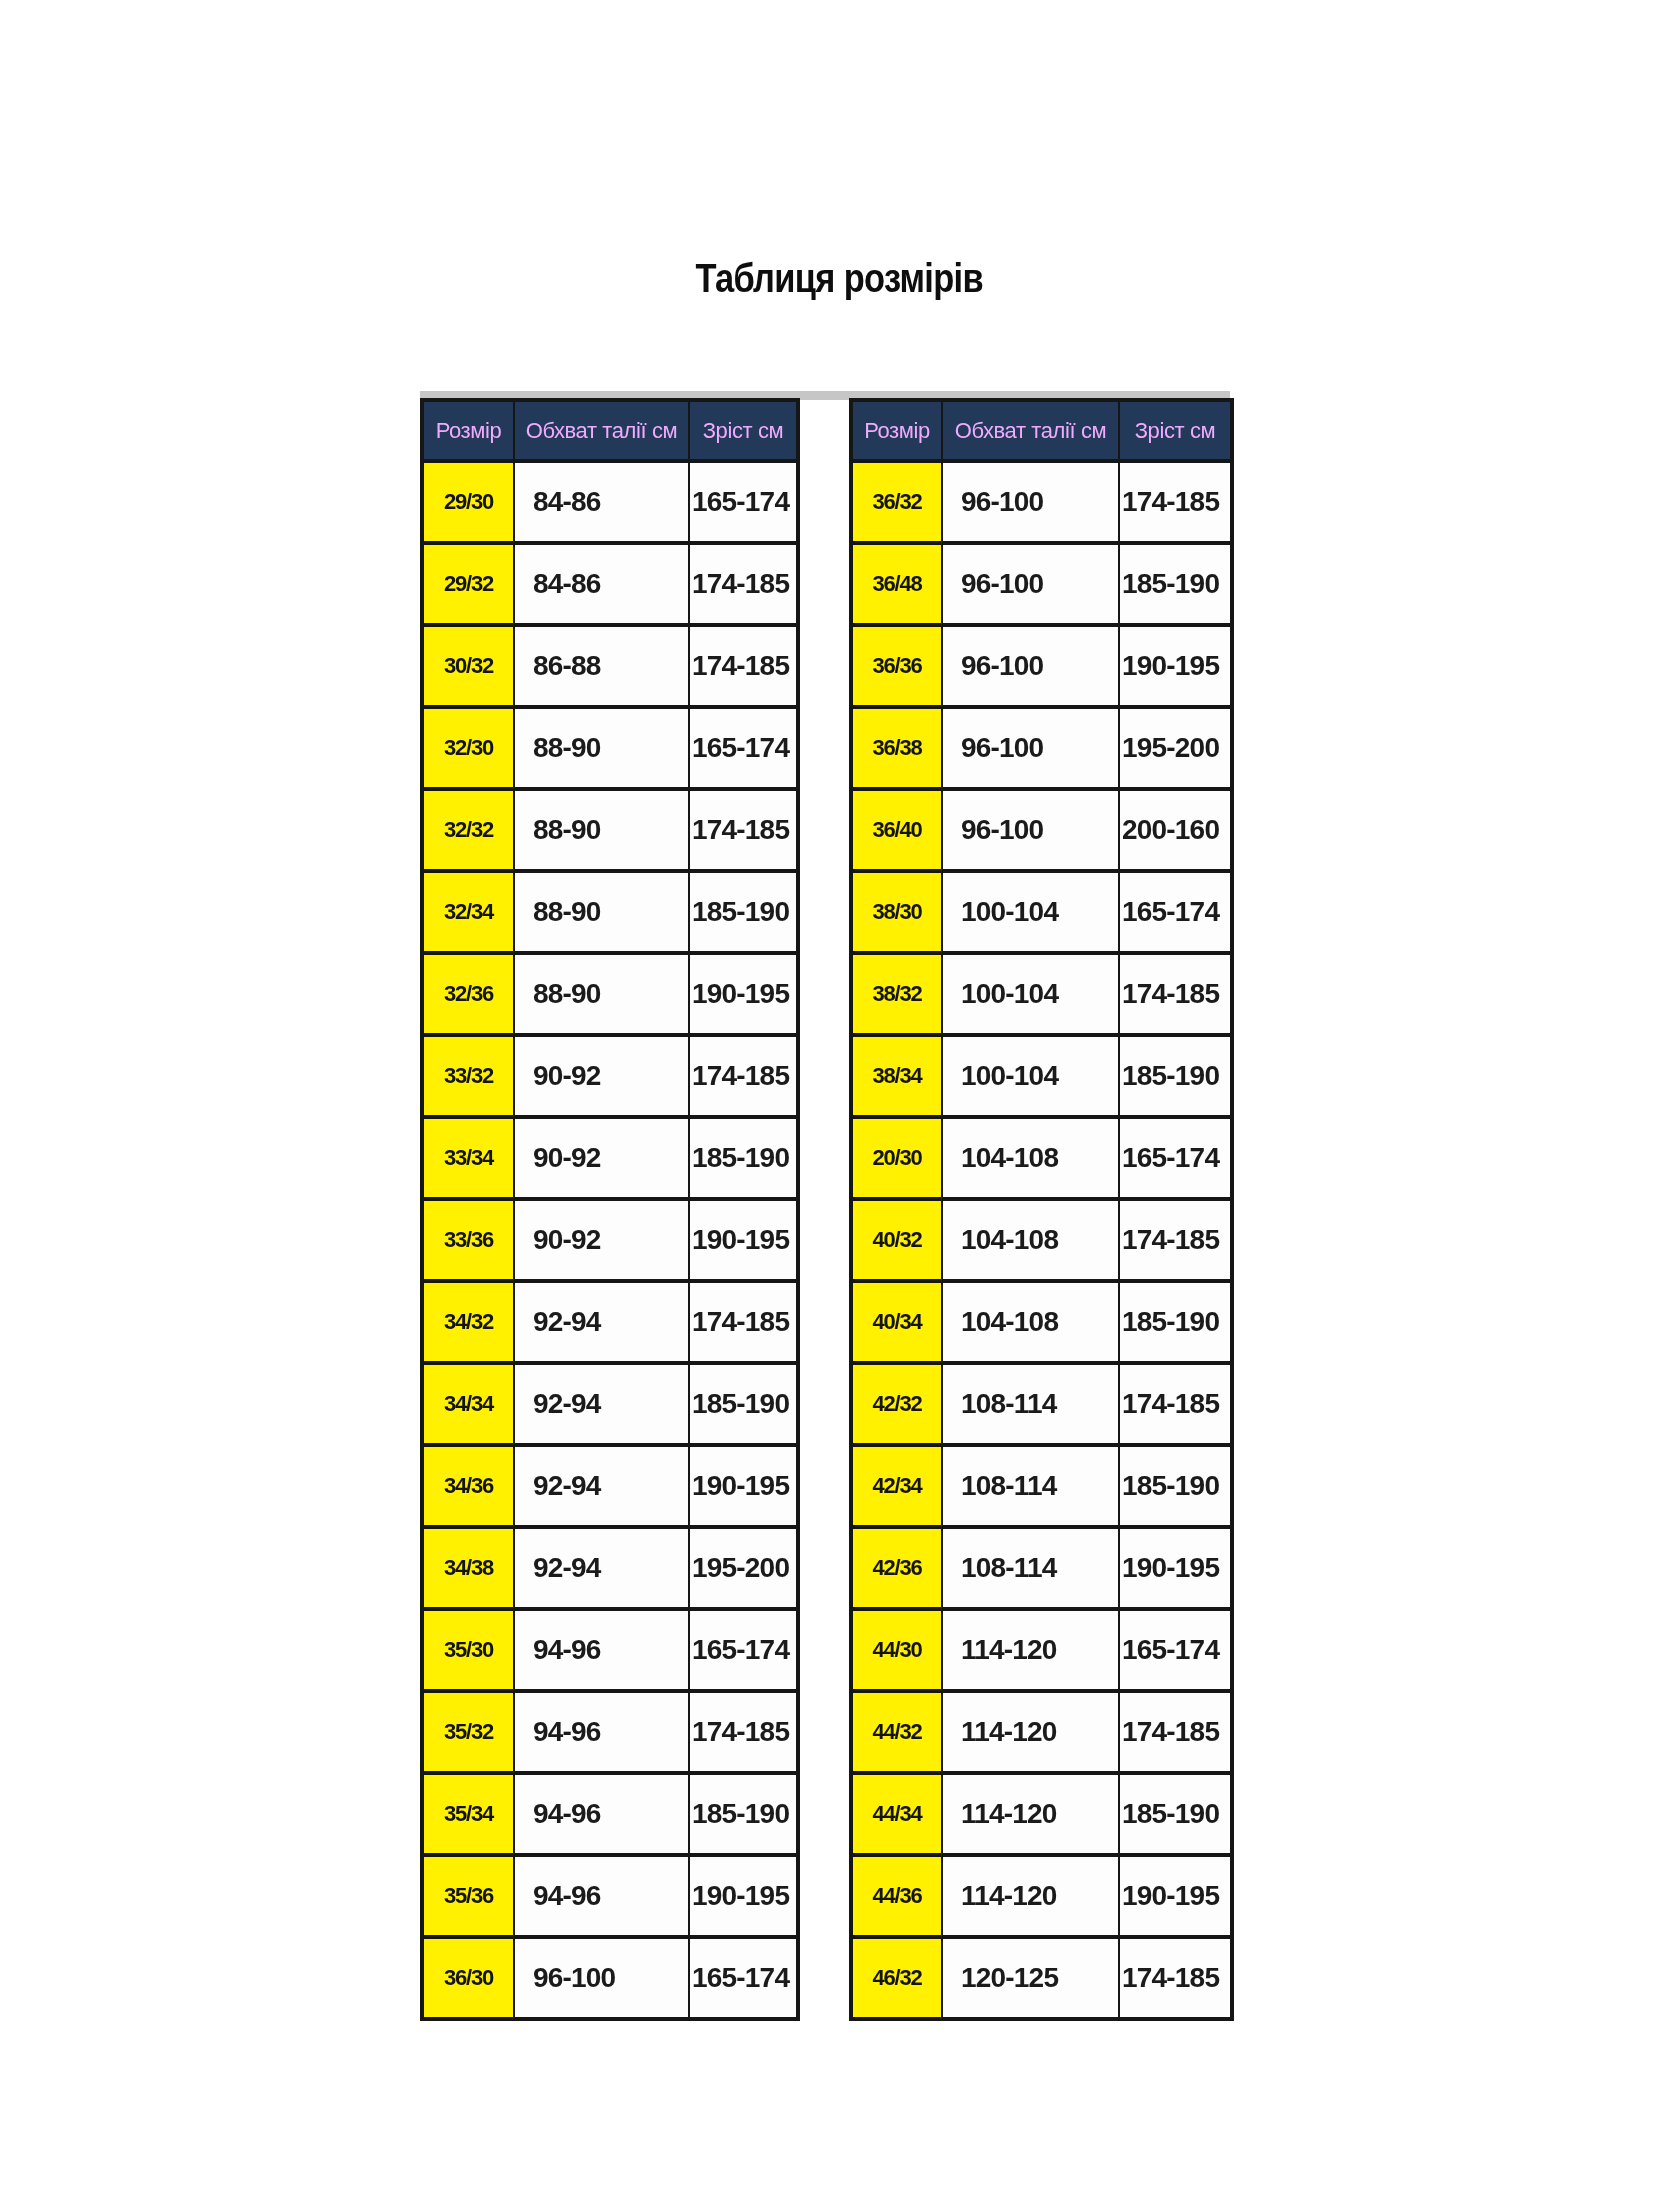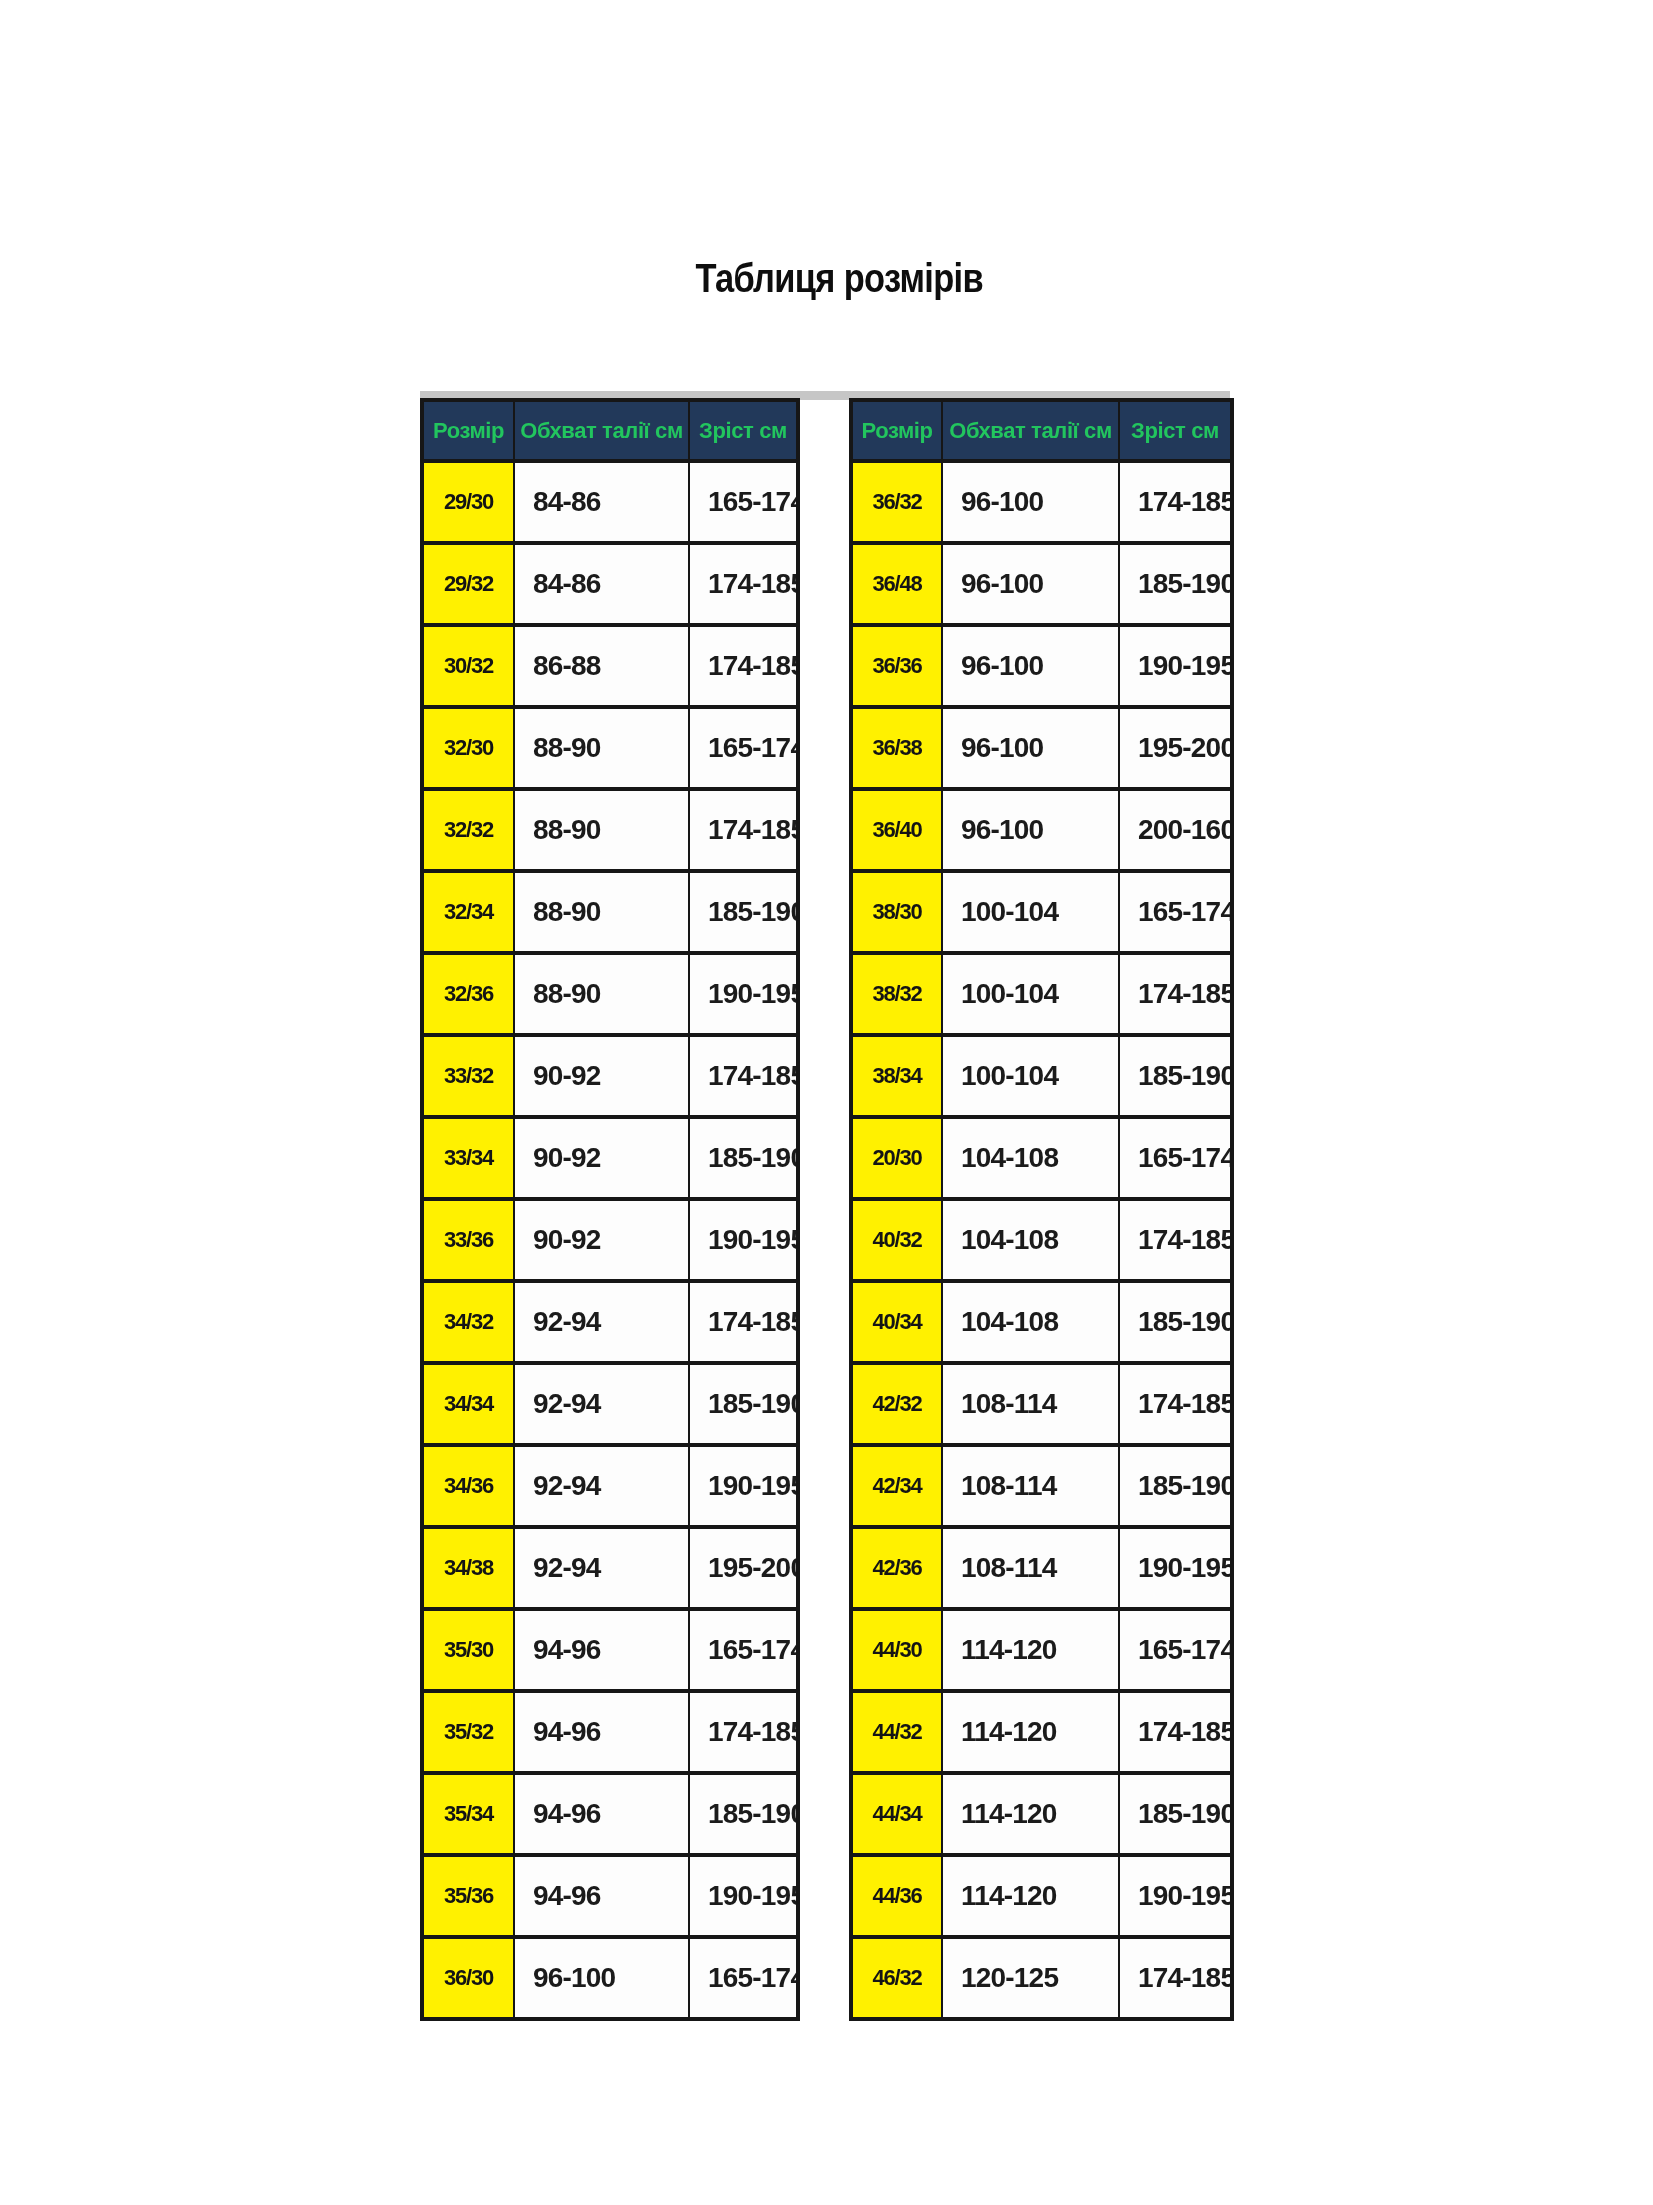--- a/index.html
+++ b/index.html
@@ -48,23 +48,23 @@
     border: 4.9px solid #161616;
   }
   #table-0 { left: 420px; width: 376px; }
   #table-1 { left: 849px; width: 381px; }
 
   table.size-table thead tr { height: 61px; }
   table.size-table tbody tr { height: 82px; }
 
   table.size-table th {
     background: #22395a;
-    color: #22c55e;
+    color: #f0abfc;
     font-size: 22px;
-    font-weight: 700;
+    font-weight: 400;
     letter-spacing: -0.4px;
     white-space: nowrap;
     text-align: center;
     vertical-align: middle;
     padding: 0;
     border-left: 2.5px solid #161616;
     border-right: 2.5px solid #161616;
     border-top: 4.9px solid #161616;
     border-bottom: 4.9px solid #161616;
   }
@@ -90,21 +90,21 @@
   }
   table.size-table td.waist-cell {
     text-align: left;
     padding-left: 18px;
     font-size: 28px;
     font-weight: 700;
     letter-spacing: -0.8px;
   }
   table.size-table td.height-cell {
     text-align: left;
-    padding-left: 18px;
+    padding-left: 2px;
     font-size: 28px;
     font-weight: 700;
     letter-spacing: -0.8px;
   }
 </style>
 </head>
 <body>
 
 <div class="page">
 

